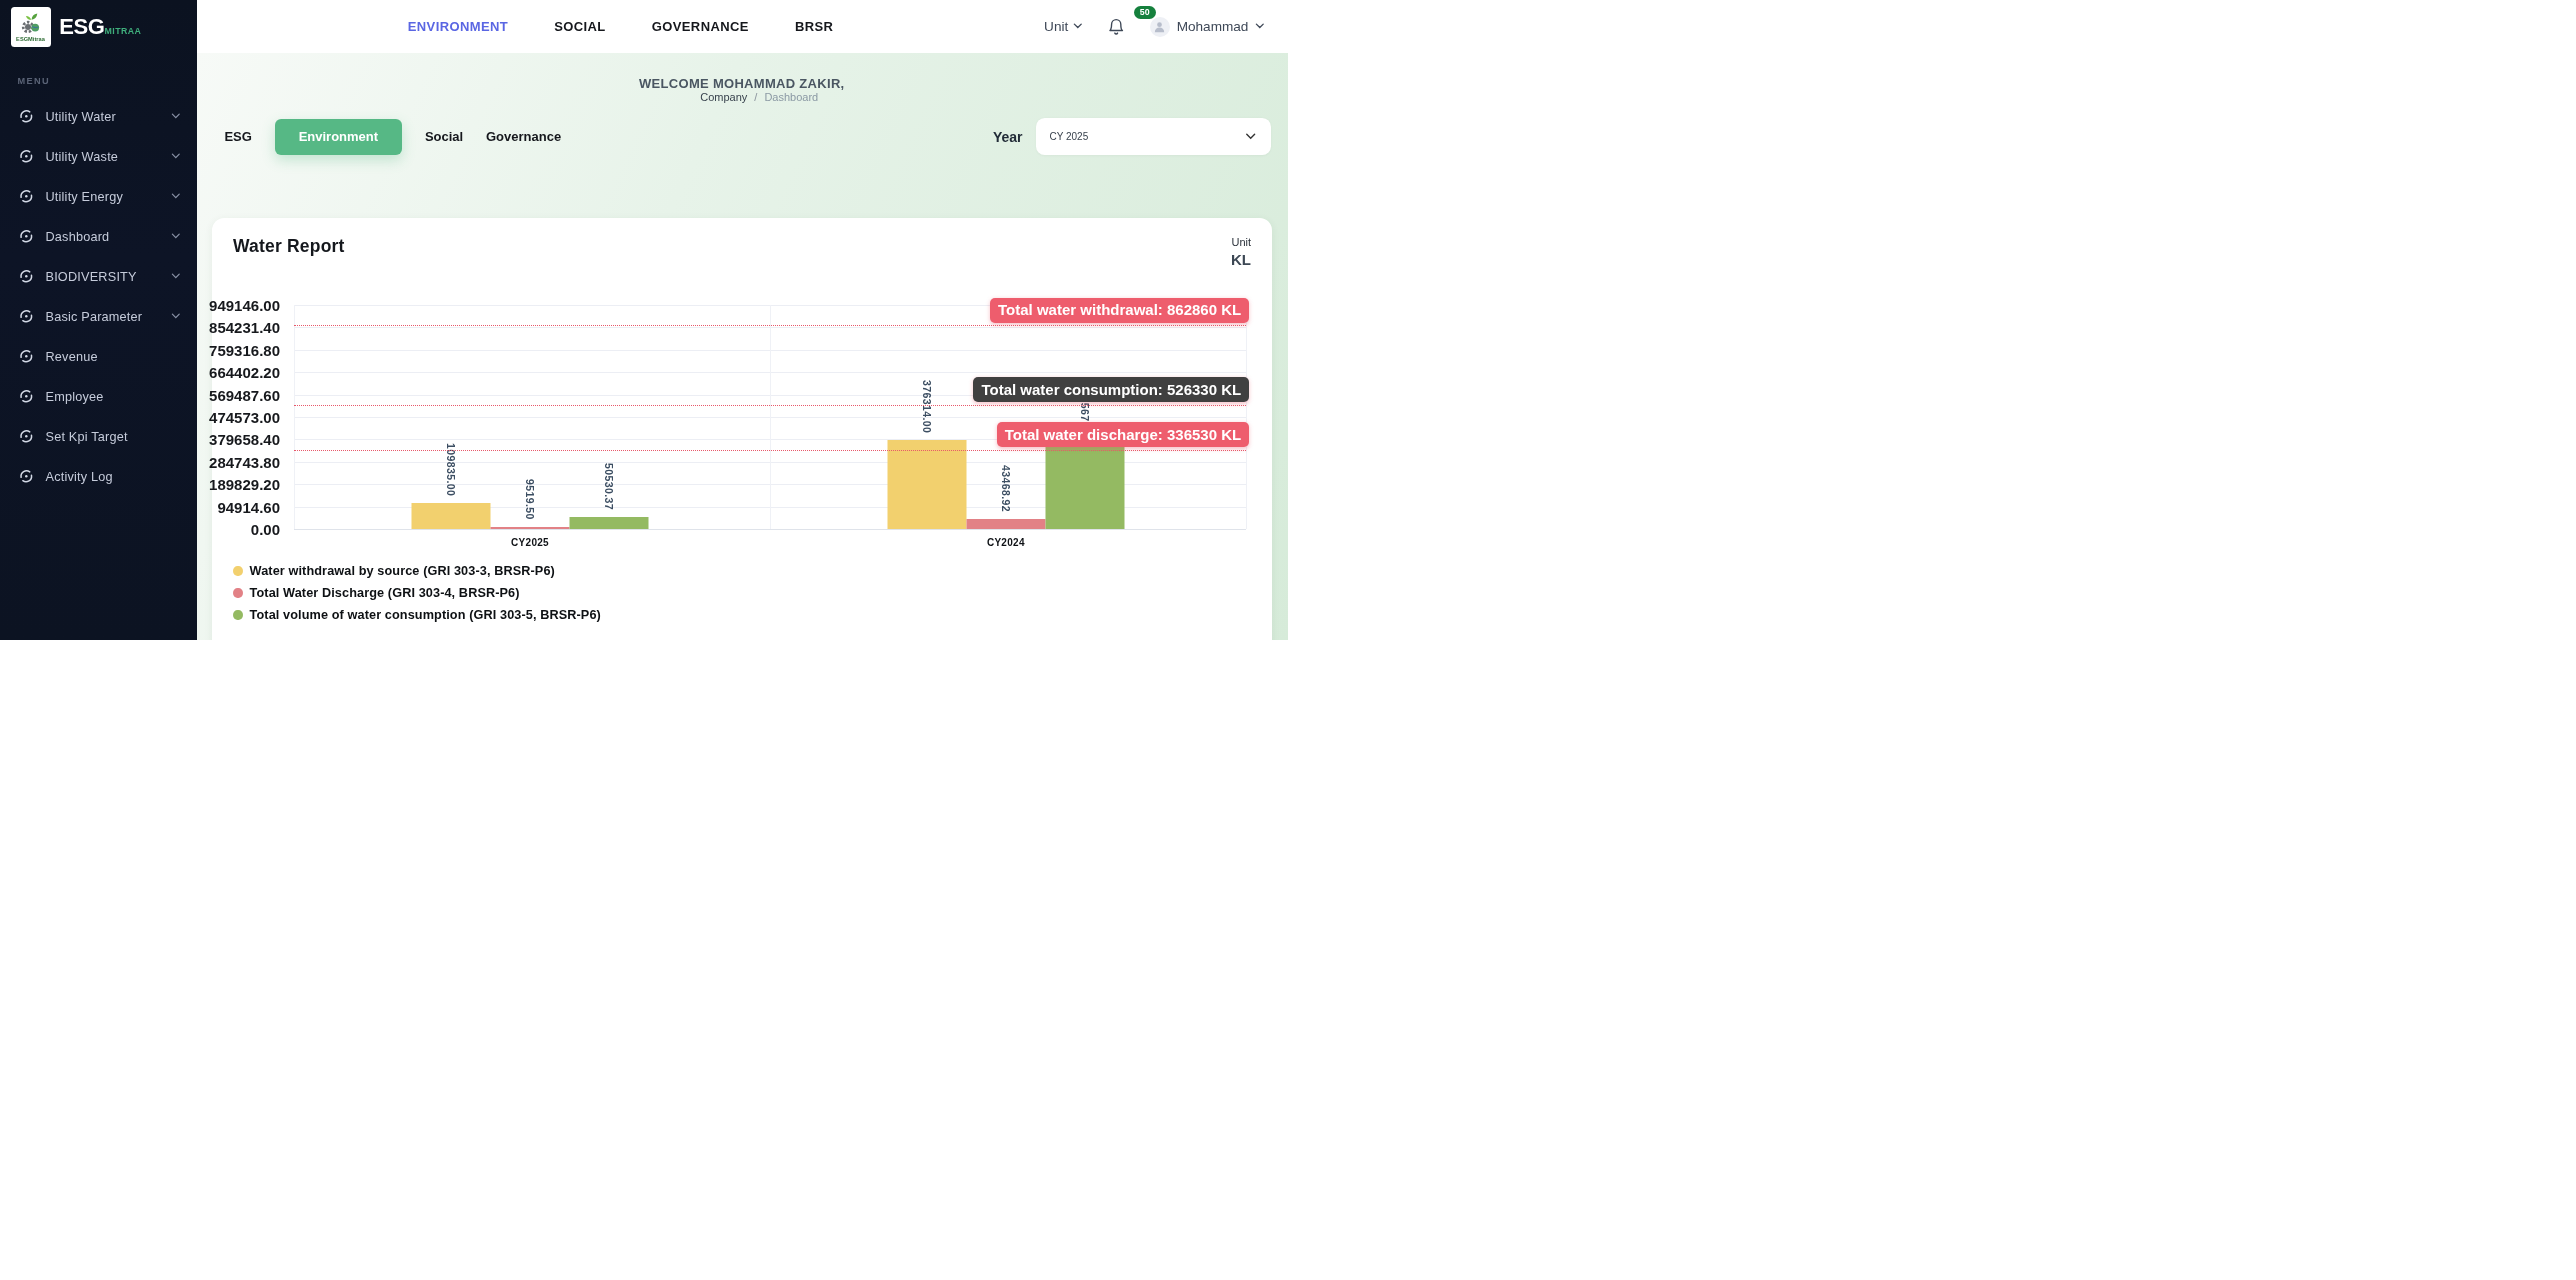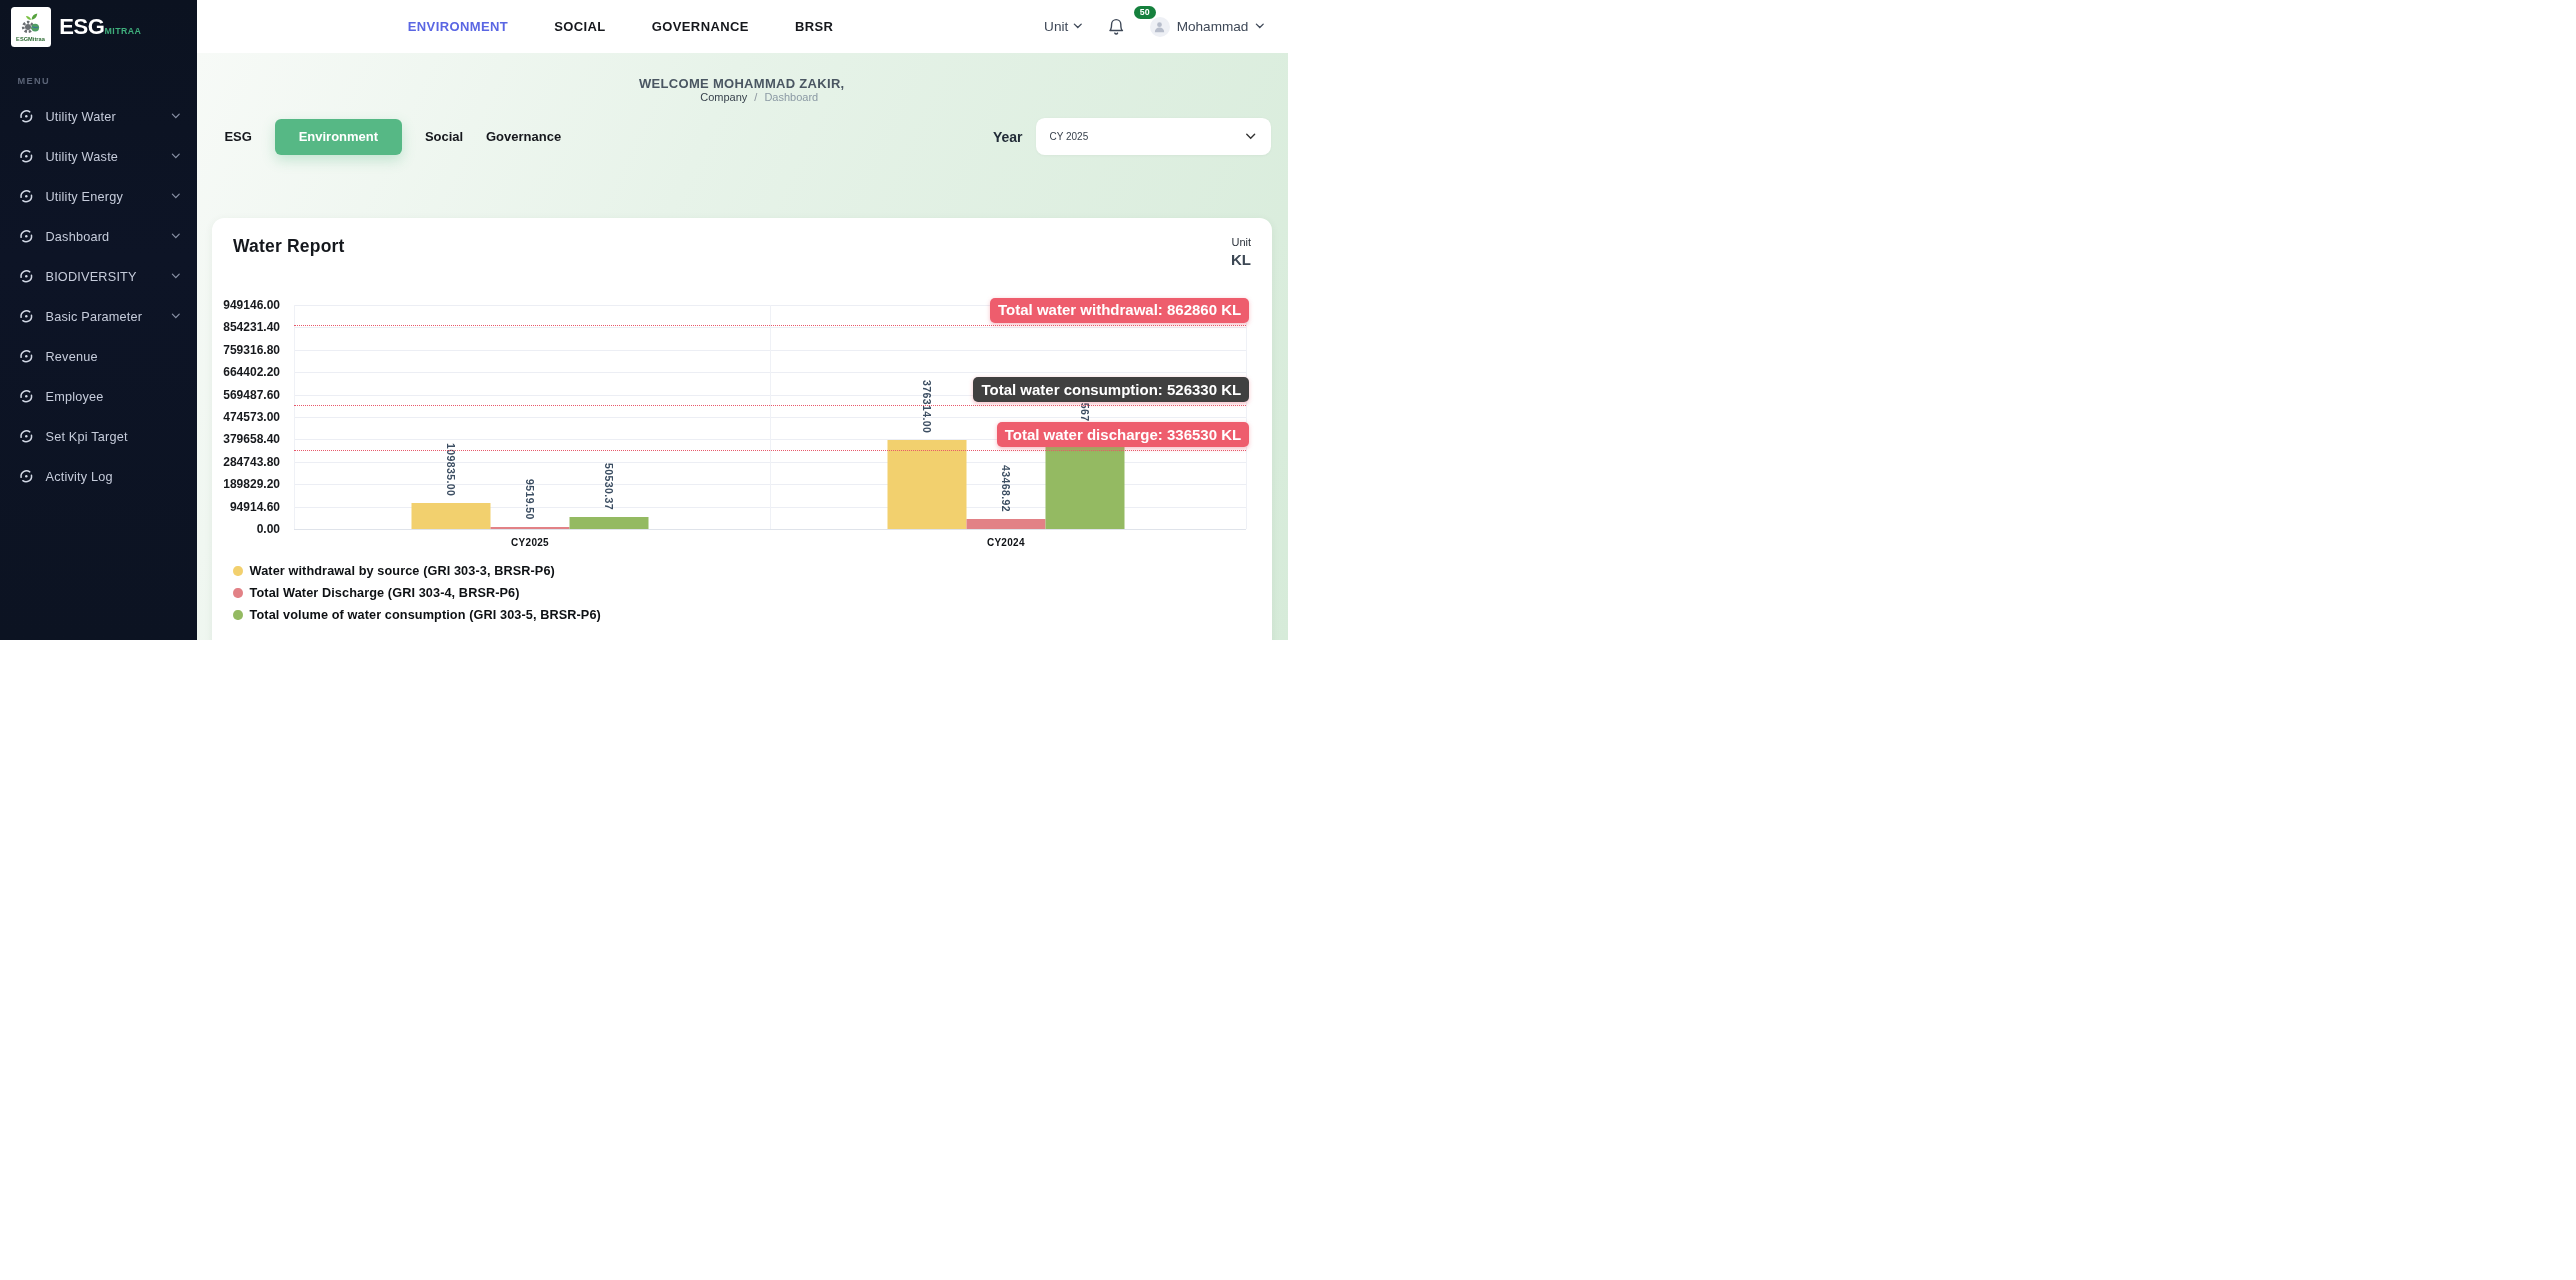--- a/index.html
+++ b/index.html
@@ -63,21 +63,21 @@
   
   .card { position:absolute; left:15px; right:16px; top:165px; height:457px; background:#fff;
           border-radius:12.3px; box-shadow:0 2.6px 8.8px rgba(40,70,45,0.07); padding:18.4px 21px; }
   .card-head { display:flex; justify-content:space-between; align-items:flex-start; }
   .card-title { font-size:17.5px; font-weight:600; color:#15181d; letter-spacing:0.2px; }
   .unit-block { text-align:right; }
   .unit-label { font-size:11px; color:#2a313a; }
   .unit-value { font-size:15px; font-weight:700; color:#3c4754; margin-top:2.6px; }
   .chart { position:relative; margin-top:37px; height:224px; }
   .y-axis { position:absolute; left:0; top:0; bottom:0; width:54px; }
-  .ytick { position:absolute; right:7px; transform:translateY(-50%); font-size:12px;
+  .ytick { position:absolute; right:7px; transform:translateY(-50%); font-size:15px;
            font-weight:700; color:#17191d; white-space:nowrap;text-align:right; }
   .plot { position:absolute; left:61px; right:5.3px; top:0; bottom:0; }
   .gridline { position:absolute; left:0; right:0; height:0.9px; background:#eceef4; }
   .gridline.zero { background:#dfe3ea; }
   .vline { position:absolute; top:0; bottom:0; width:0.9px; background:#eff1f6; }
   .bargroup { position:absolute; bottom:0; top:0; width:237px; display:flex; transform:translateX(-50%); }
   .barwrap { width:79px; position:relative; height:100%; }
   .bar { position:absolute; bottom:0; left:0; right:0; }
   .barlabel { position:absolute; left:50%; transform:translateX(-50%); writing-mode:vertical-rl;
               font-size:10.5px; font-weight:700; color:#3c4e62; white-space:nowrap; letter-spacing:0.4px; }

